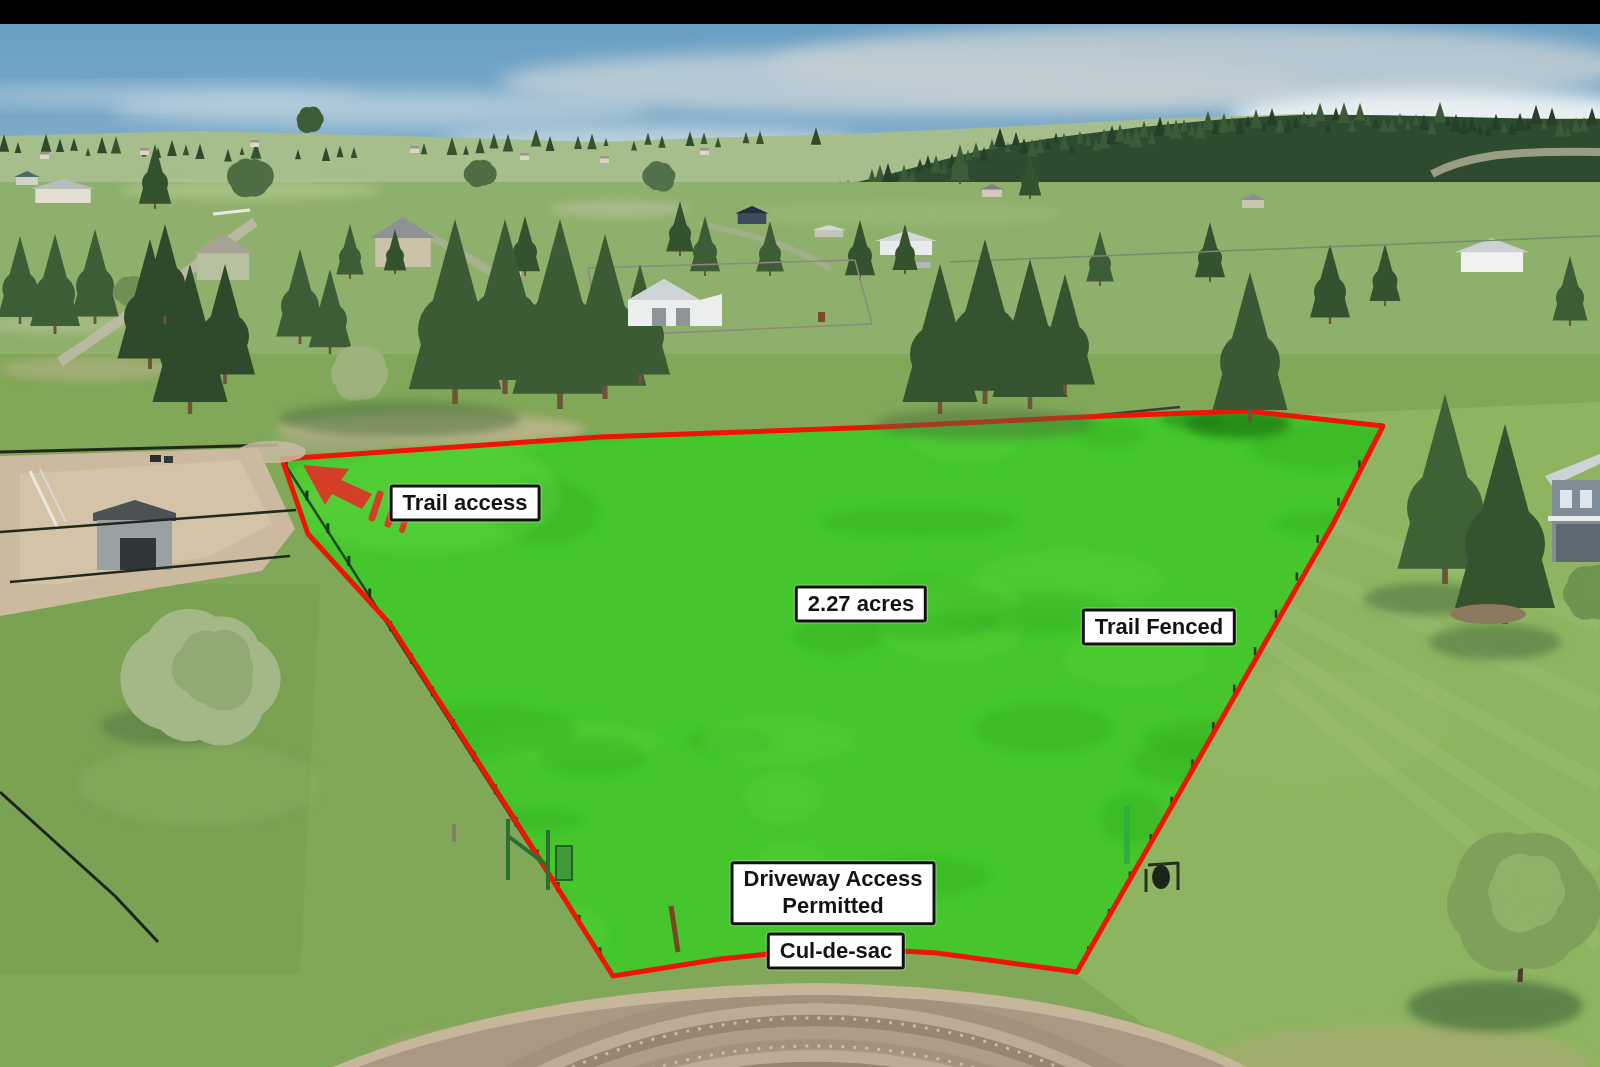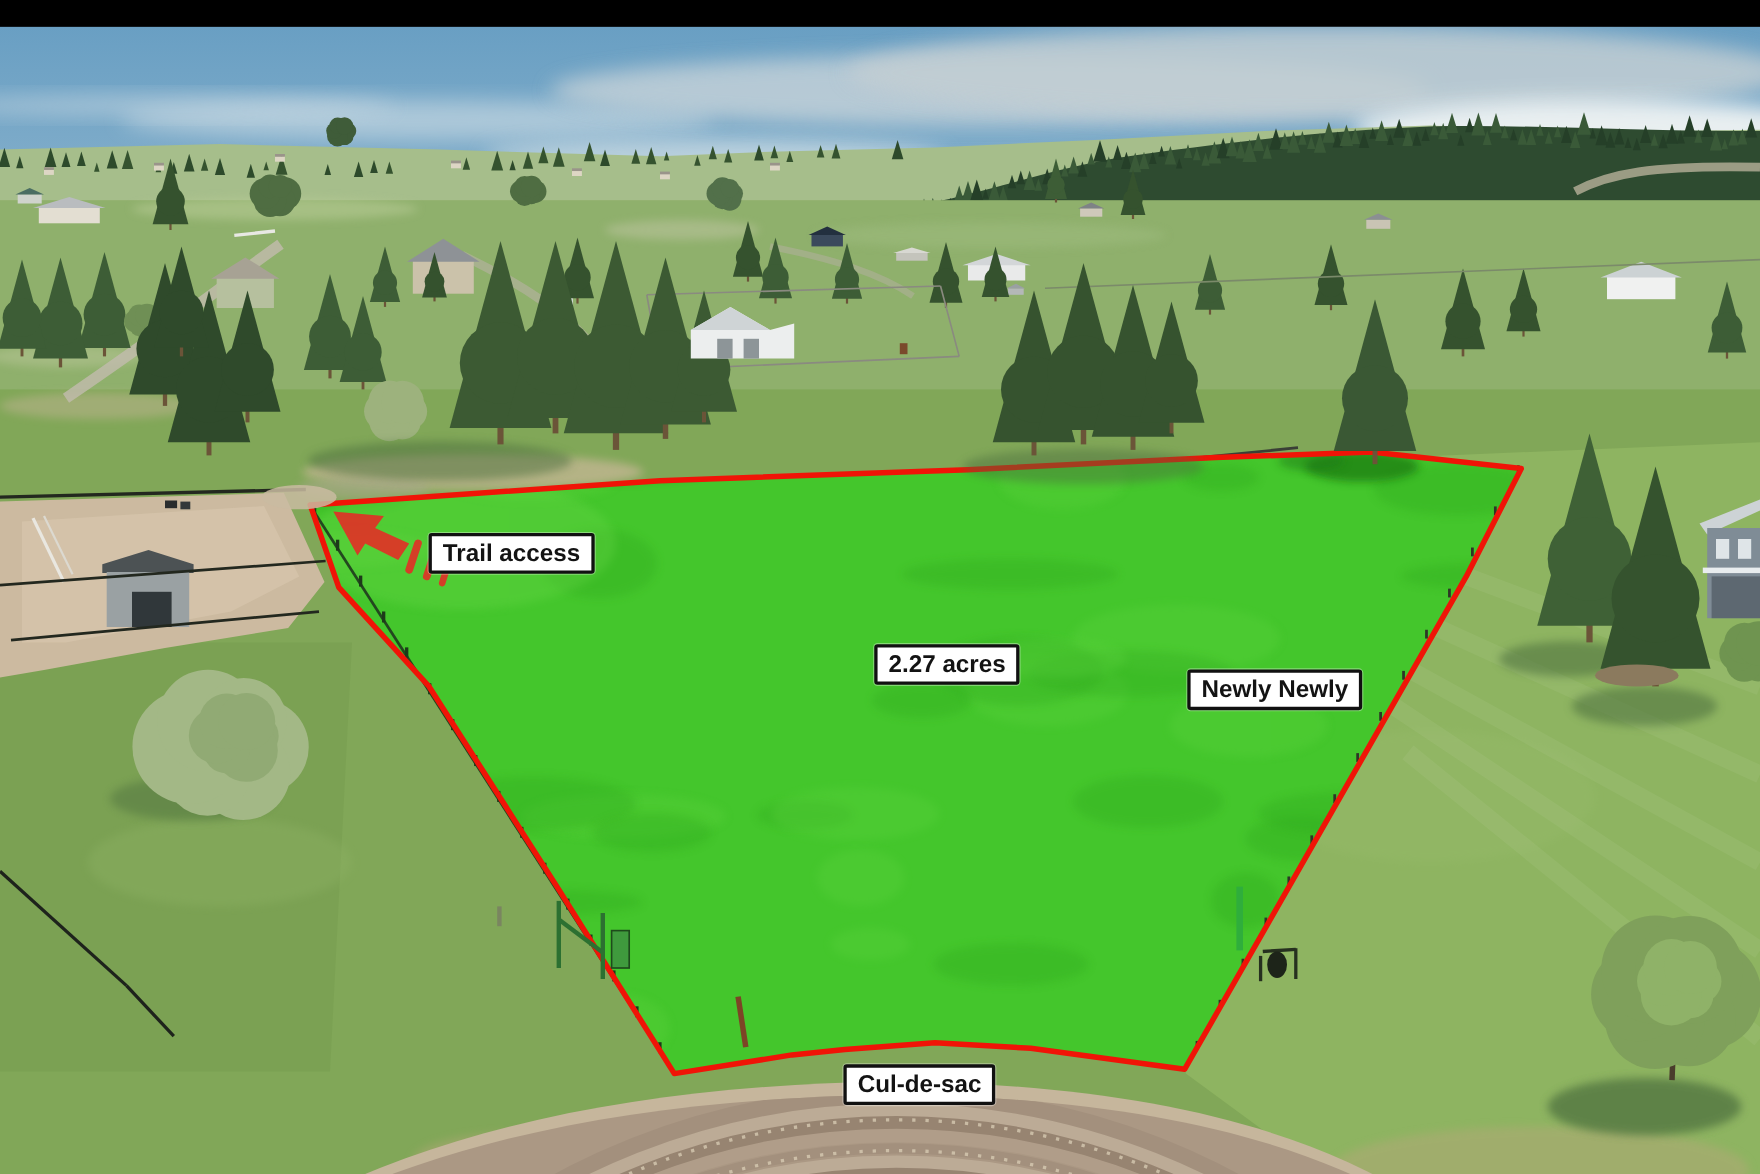--- a/index.html
+++ b/index.html
@@ -622,15 +622,19 @@
     <g opacity="0.92">
       <polygon points="303,441 349,445 341,456 372,470 362,485 332,470 325,481" fill="#e03226"></polygon>
       <line x1="380" y1="470" x2="372" y2="494" stroke="#e03226" stroke-width="7" stroke-linecap="round"></line>
       <line x1="395" y1="479" x2="388" y2="500" stroke="#e03226" stroke-width="7" stroke-linecap="round"></line>
       <line x1="408" y1="487" x2="402" y2="506" stroke="#e03226" stroke-width="6" stroke-linecap="round"></line>
     </g>
   </svg>
 
   <div class="callout" style="left:465px;top:479px">Trail access</div>
   <div class="callout" style="left:861px;top:580px">2.27 acres</div>
-  <div class="callout" style="left:1159px;top:603px">Newly Newly</div>
-  <div class="callout" style="left:836px;top:962px">Cul-de-sac</div>
+  <div class="callout" style="left:1159px;top:603px">Trail Fenced</div>
+  <div class="callout" style="left:833px;top:869px">
+    <div>Driveway Access</div>
+    <div>Permitted</div>
+  </div>
+  <div class="callout" style="left:836px;top:927px">Cul-de-sac</div>
 </div>
 
 </body></html>

